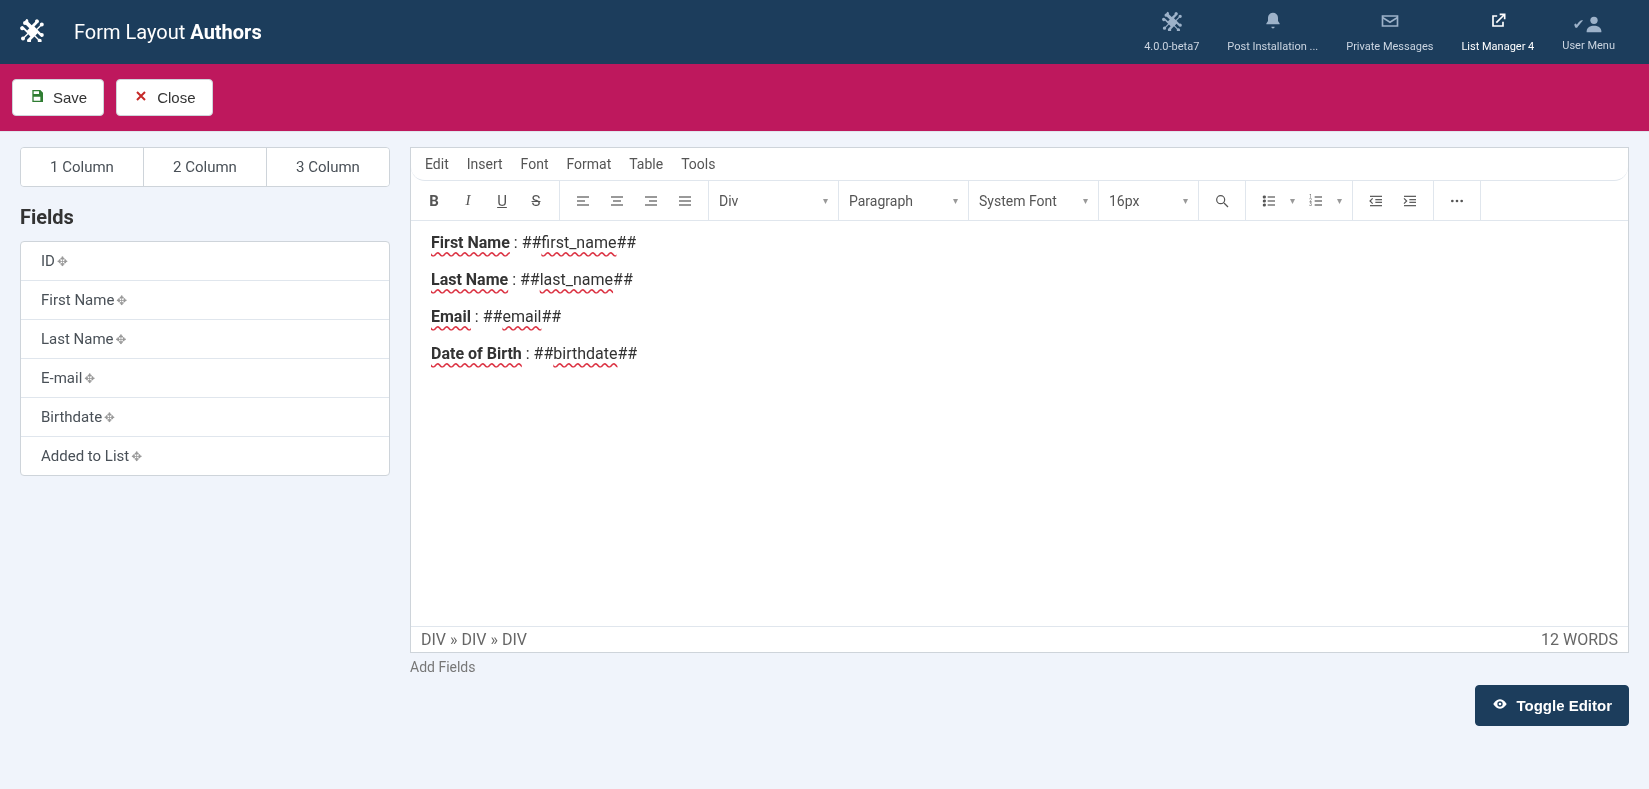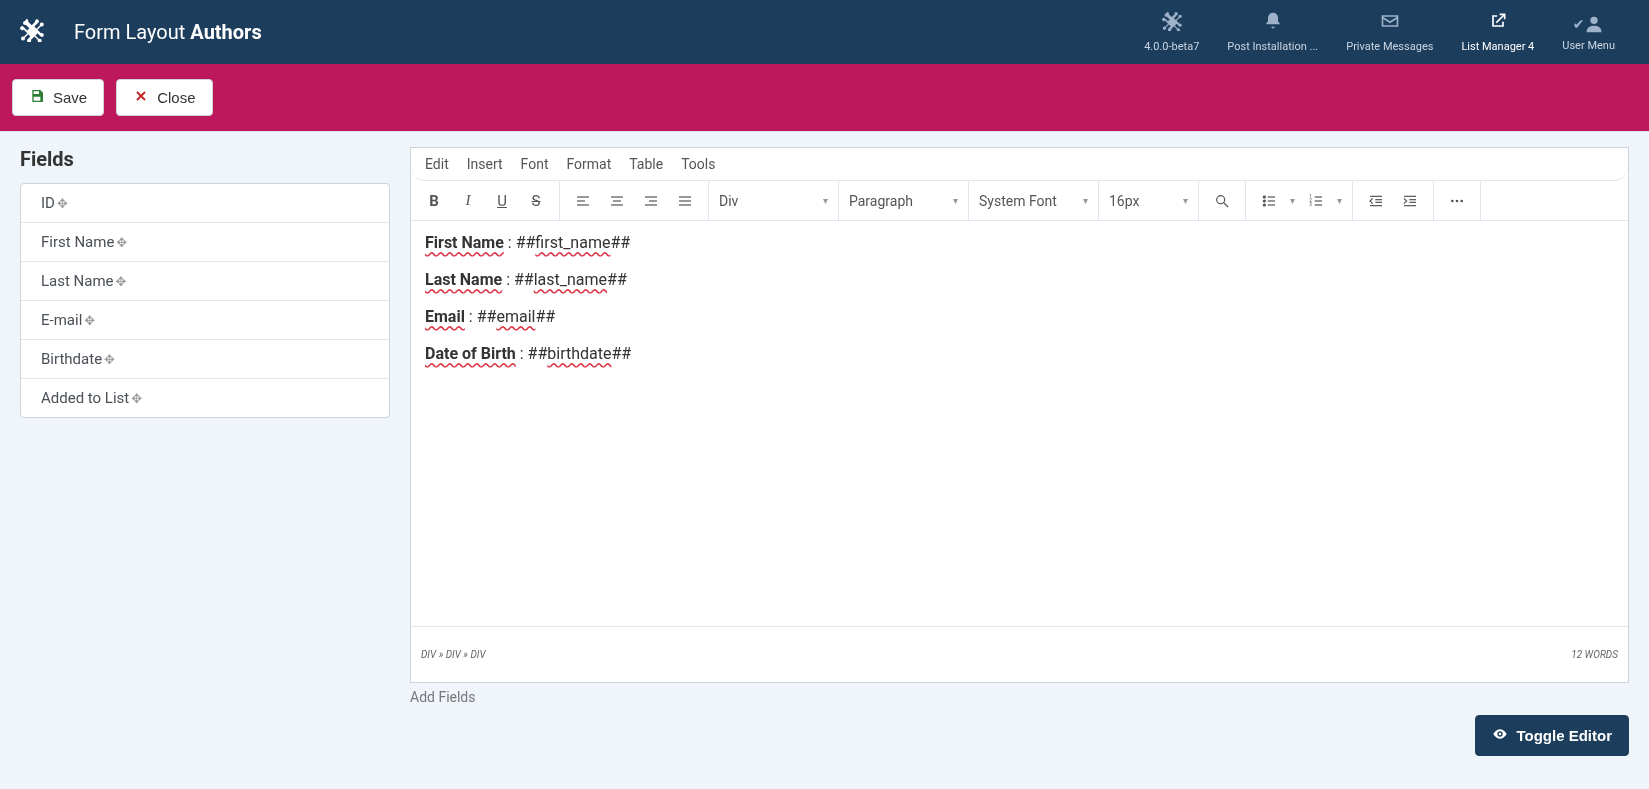--- a/index.html
+++ b/index.html
@@ -47,26 +47,26 @@
 .editor-menubar span { cursor: pointer; }
 
 .editor-toolbar { display: flex; border-bottom: 1px solid #e0e6ed; height: 40px; align-items: stretch; }
 .tb-group { display: flex; align-items: center; border-right: 1px solid #e0e6ed; padding: 0 6px; }
 .tb-btn { width: 34px; height: 34px; display: flex; align-items: center; justify-content: center; cursor: pointer; color: #555; border-radius: 3px; font-size: 15px; }
 .tb-select { display: flex; align-items: center; padding: 0 10px; cursor: pointer; color: #555; font-size: 14px; border-right: 1px solid #e0e6ed; min-width: 120px; justify-content: space-between; }
 .tb-select.small { min-width: 100px; }
 .tb-select.wide { min-width: 130px; }
 .chev { font-size: 10px; color: #999; }
 
-.editor-body { padding: 12px 14px; min-height: 405px; font-size: 16px; color: #333; }
+.editor-body { padding: 12px 20px; min-height: 405px; font-size: 16px; color: #333; }
 .editor-body p { margin-bottom: 18px; }
 .ed-label { font-weight: 700; text-decoration: underline; text-decoration-color: #dc3545; text-decoration-style: wavy; text-underline-offset: 3px; }
 .ed-placeholder { text-decoration: underline; text-decoration-color: #dc3545; text-decoration-style: wavy; text-underline-offset: 3px; }
 
-.editor-status { display: flex; justify-content: space-between; padding: 22px 10px; border-top: 1px solid #e0e6ed; font-size: 10px; color: #666; font-style: italic; }
+.editor-status { display: flex; justify-content: space-between; padding: 3px 10px; border-top: 1px solid #e0e6ed; font-size: 16px; color: #666; }
 
 .add-fields { color: #777; font-size: 14px; margin-top: 6px; }
 
 .toggle-editor-wrap { display: flex; justify-content: flex-end; margin-top: 10px; }
 .toggle-btn { background: #1c3d5c; color: #fff; border: 1px solid #1c3d5c; border-radius: 4px; padding: 10px 16px; font-size: 15px; display: inline-flex; align-items: center; gap: 8px; cursor: pointer; font-weight: bold; }
 
 
 svg.inline-icon { width: 16px; height: 16px; fill: currentColor; }
 svg.tb-icon { width: 16px; height: 16px; stroke: currentColor; fill: none; stroke-width: 1.8; }
 </style>
@@ -129,20 +129,25 @@
   <button class="btn">
     <span class="icon-red"><svg class="inline-icon" viewBox="0 0 24 24">
           <path d="M6 6l12 12M18 6L6 18" stroke="currentColor" stroke-width="3" fill="none"></path>
         </svg></span>
     <span>Close</span>
   </button>
 </div>
 
 <div class="main">
   <div class="sidebar">
+    <div class="col-group">
+      <div class="col-btn">1 Column</div>
+      <div class="col-btn">2 Column</div>
+      <div class="col-btn">3 Column</div>
+    </div>
     <div class="section-title">Fields</div>
     <div class="fields-list">
       <div class="field-item">
           <span>ID</span>
           <span class="move-icon">✥</span>
         </div>
       <div class="field-item">
           <span>First Name</span>
           <span class="move-icon">✥</span>
         </div>

